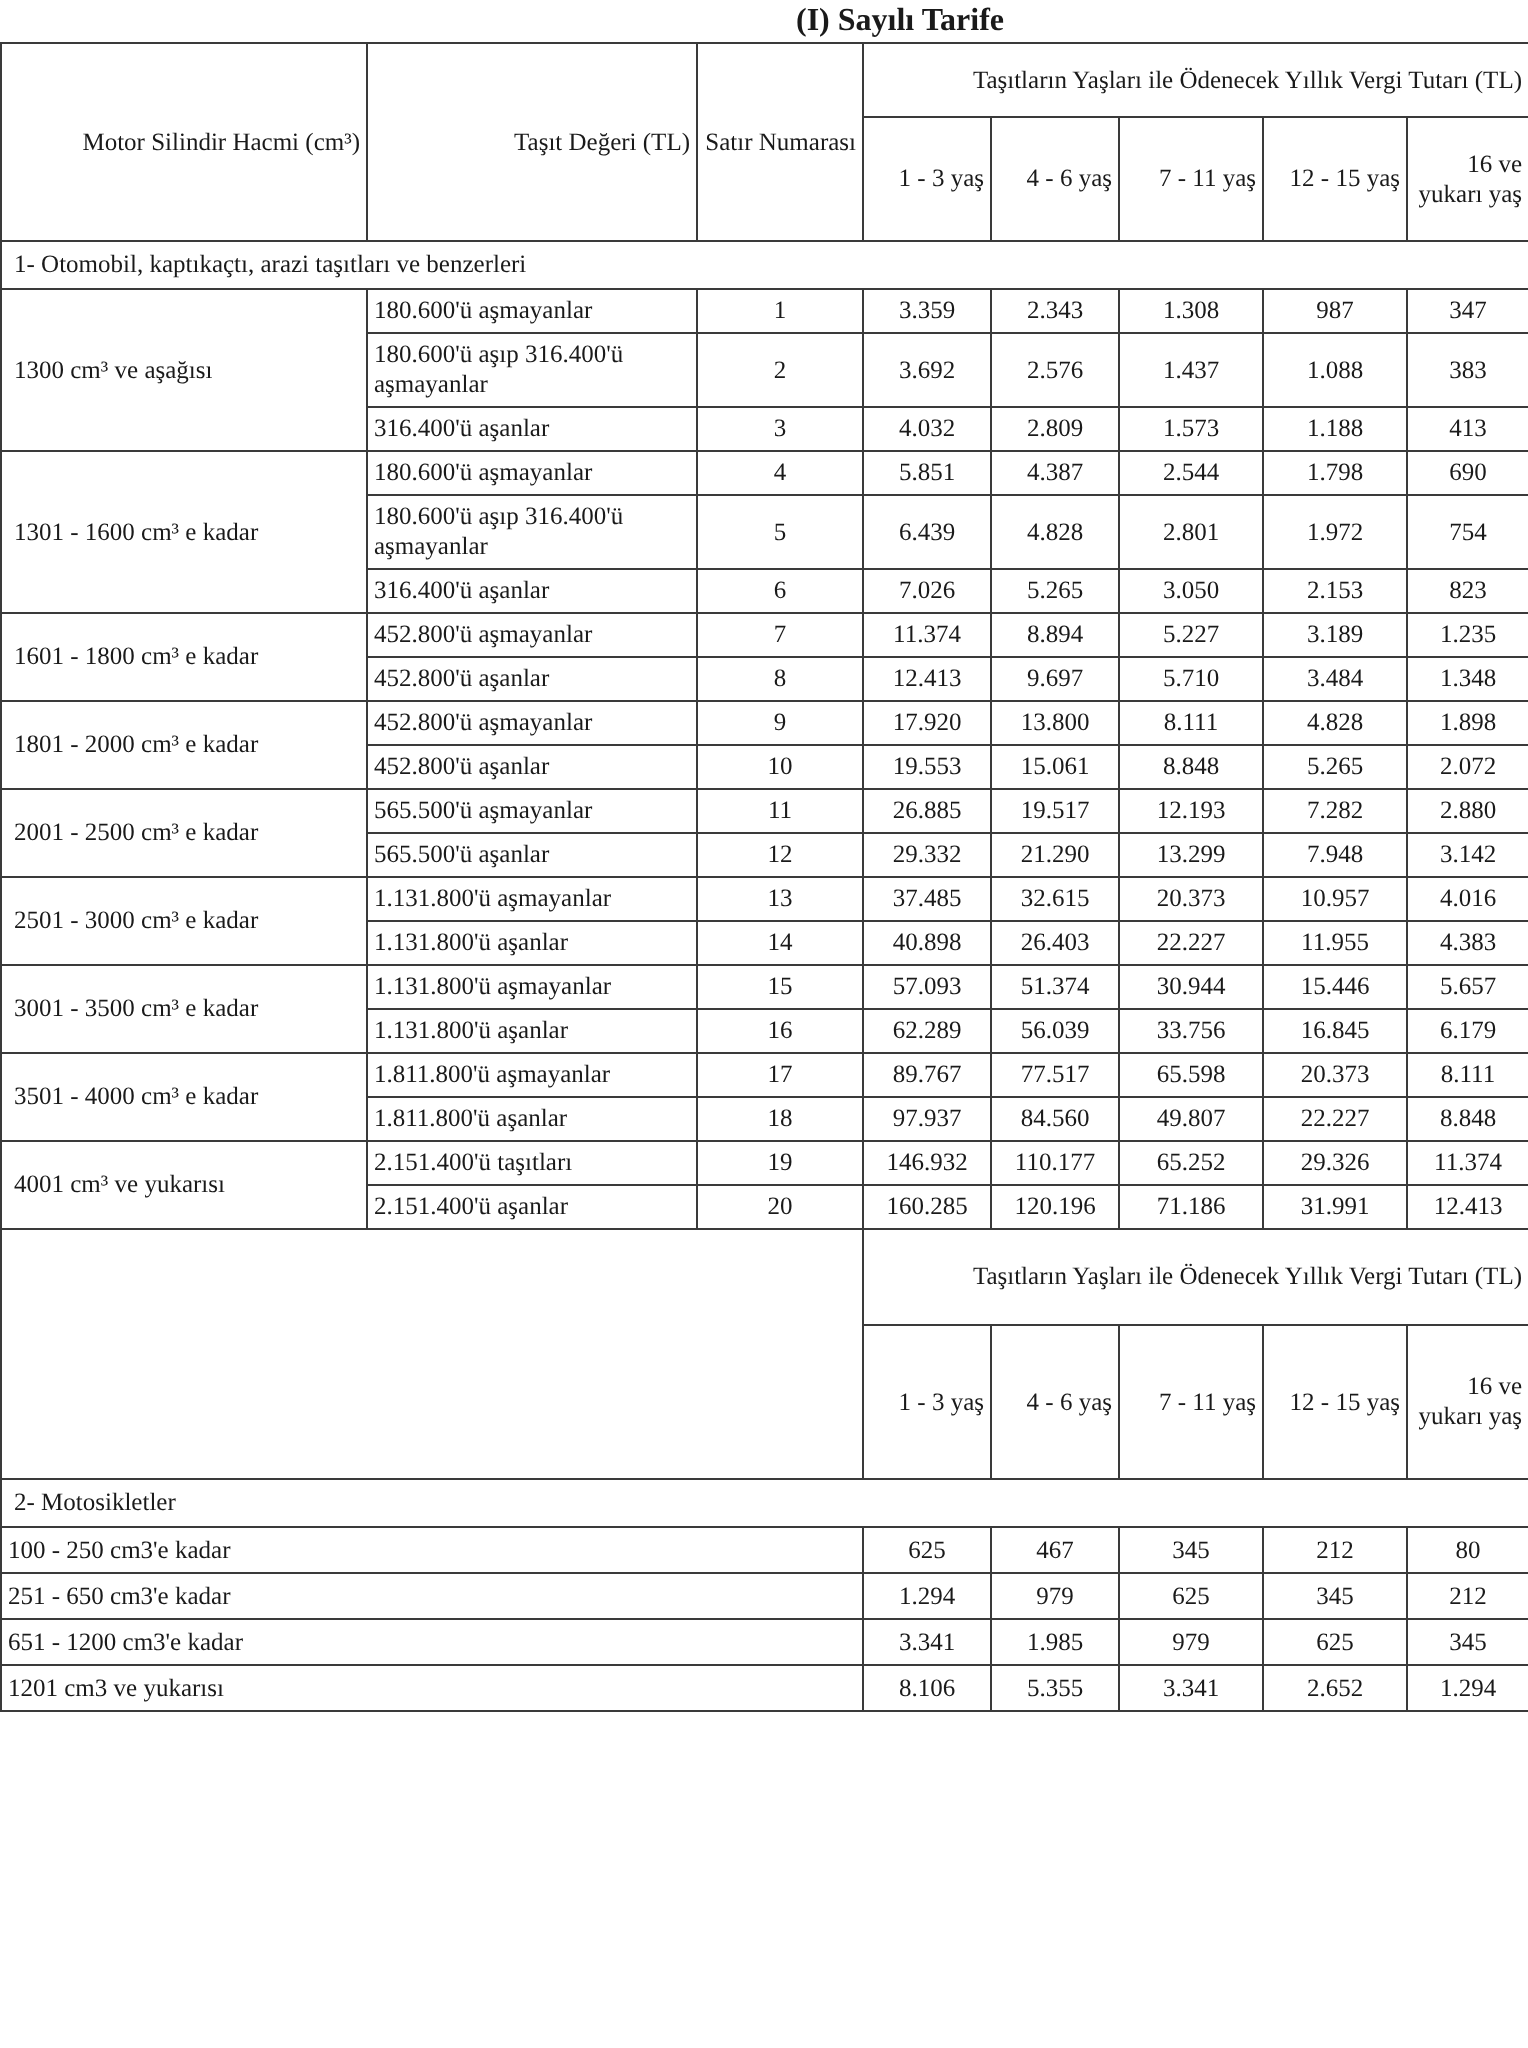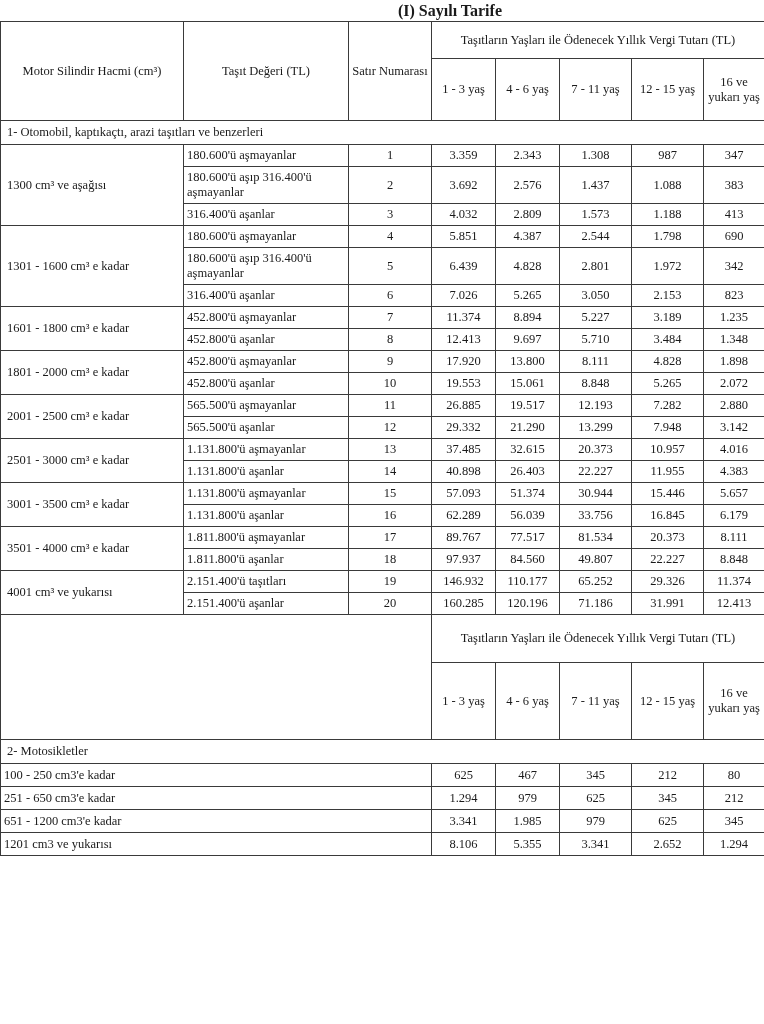--- a/index.html
+++ b/index.html
@@ -2,21 +2,21 @@
 <html><head>
 <meta charset="utf-8">
 <style>
   html, body { margin: 0; padding: 0; background: #ffffff; }
   body { width: 764px; height: 1024px; overflow: hidden; font-family: "Liberation Serif", serif; color: #1a1a1a; }
   .title { position: absolute; left: 0; top: 0; width: 764px; height: 21px; text-align: center; font-weight: bold; font-size: 16px; line-height: 21px; padding-left: 40px; box-sizing: border-box; margin-left: 48px; }
   table { position: absolute; left: 0; top: 21px; border-collapse: collapse; table-layout: fixed; width: 764px; font-size: 12.5px; }
   td { border: 1px solid #3a3a3a; padding: 0 3px; vertical-align: middle; line-height: 15px; }
   .c { text-align: center; }
   .l { text-align: left; }
-  .hdr { text-align: center; }
+  .hdr { text-align: right; }
   .sub { }
   .noleftpad { padding-left: 6px; }
 </style>
 </head>
 <body>
 
 <div class="title">(I) Sayılı Tarife</div>
 
 <table>
   <colgroup>
@@ -84,21 +84,21 @@
         <td class="c">1.798</td>
         <td class="c">690</td>
       </tr>
       <tr style="height:37px">
         <td class="l">180.600'ü aşıp 316.400'ü aşmayanlar</td>
         <td class="c">5</td>
         <td class="c">6.439</td>
         <td class="c">4.828</td>
         <td class="c">2.801</td>
         <td class="c">1.972</td>
-        <td class="c">342</td>
+        <td class="c">754</td>
       </tr>
       <tr style="height:22px">
         <td class="l">316.400'ü aşanlar</td>
         <td class="c">6</td>
         <td class="c">7.026</td>
         <td class="c">5.265</td>
         <td class="c">3.050</td>
         <td class="c">2.153</td>
         <td class="c">823</td>
       </tr>
@@ -196,21 +196,21 @@
         <td class="c">33.756</td>
         <td class="c">16.845</td>
         <td class="c">6.179</td>
       </tr>
       <tr style="height:22px">
         <td rowspan="2" class="l noleftpad">3501 - 4000 cm³ e kadar</td>
         <td class="l">1.811.800'ü aşmayanlar</td>
         <td class="c">17</td>
         <td class="c">89.767</td>
         <td class="c">77.517</td>
-        <td class="c">81.534</td>
+        <td class="c">65.598</td>
         <td class="c">20.373</td>
         <td class="c">8.111</td>
       </tr>
       <tr style="height:22px">
         <td class="l">1.811.800'ü aşanlar</td>
         <td class="c">18</td>
         <td class="c">97.937</td>
         <td class="c">84.560</td>
         <td class="c">49.807</td>
         <td class="c">22.227</td>

